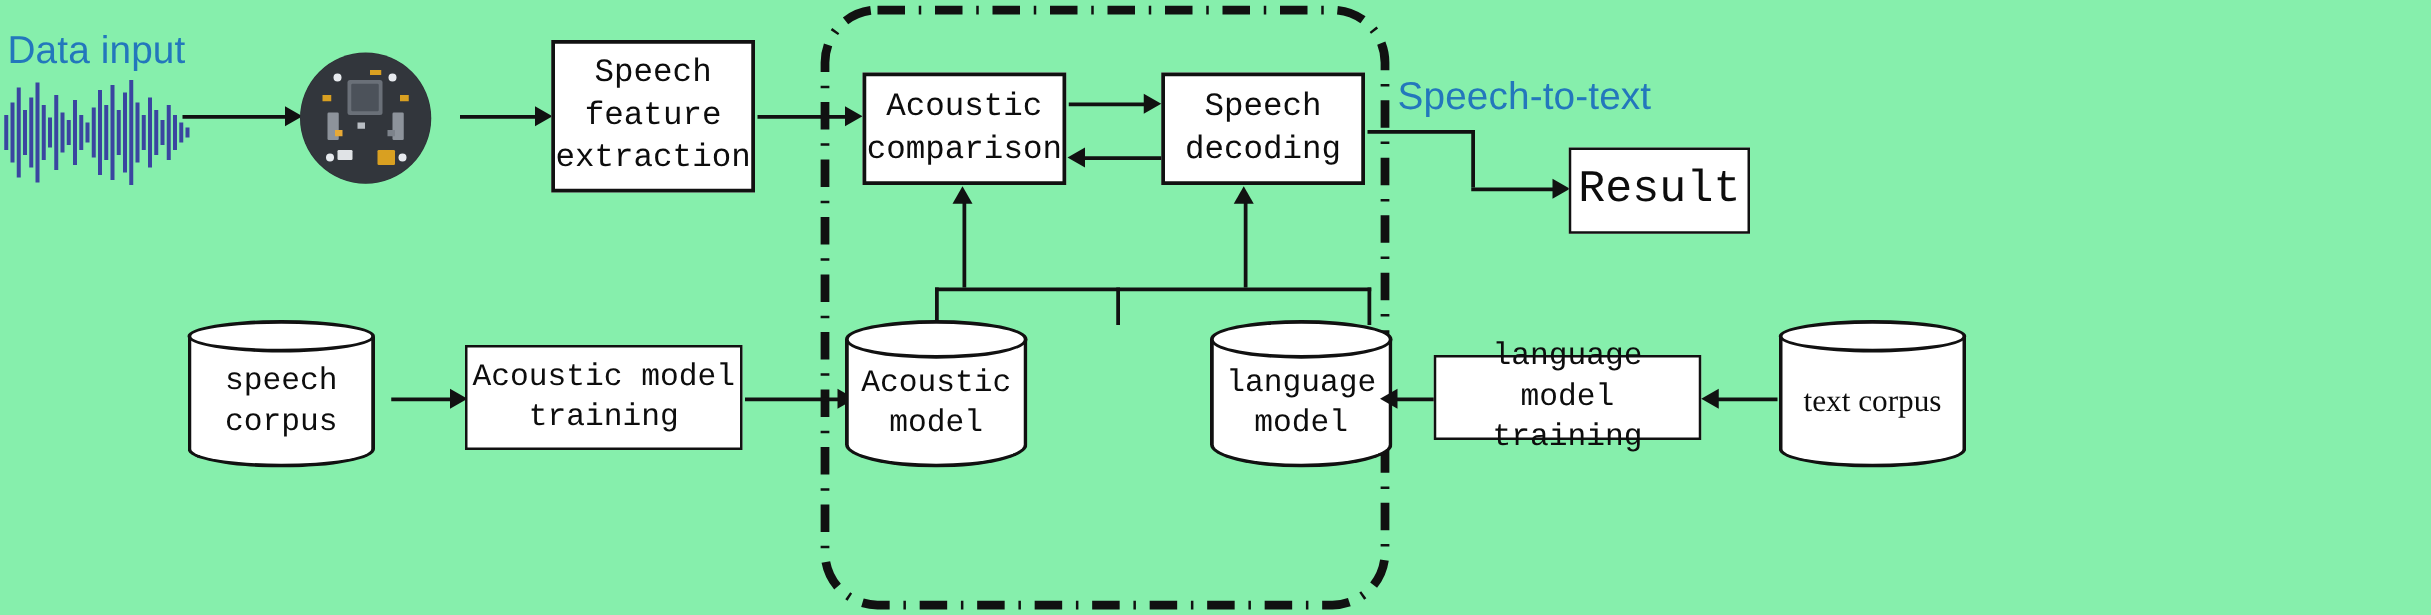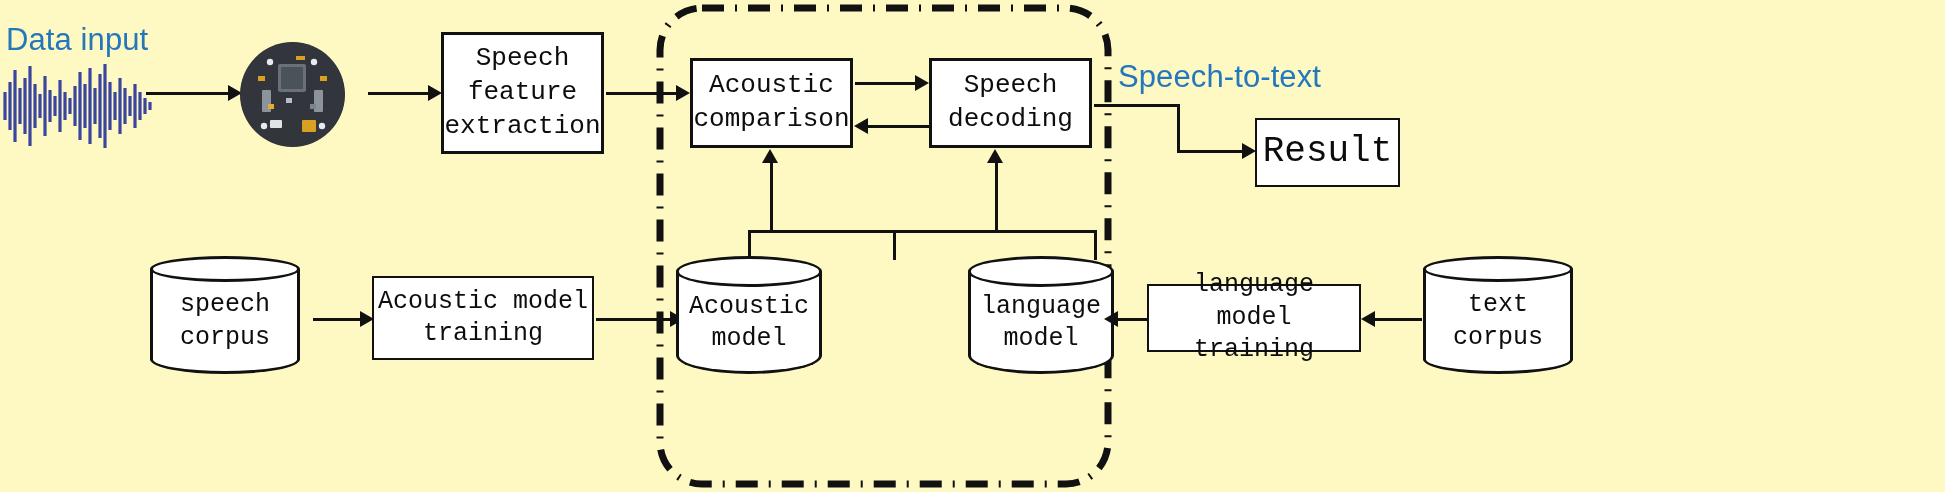--- a/index.html
+++ b/index.html
@@ -1,17 +1,17 @@
 <!DOCTYPE html>
 <html><head>
 <meta charset="utf-8">
 <style>
   html,body{margin:0;padding:0;background:#ffffff;}
   body{width:1945px;height:492px;overflow:hidden;font-family:"Liberation Serif",serif;}
-  #stage{position:relative;width:1945px;height:492px;background:#fef9c3;}
+  #stage{position:relative;width:1945px;height:492px;background:#86efac;}
 
   .abs{position:absolute;}
 
   
   .blue-label{
     font-family:"Liberation Sans",sans-serif;
     color:#2377BC;
     font-size:31px;
     font-weight:400;
     white-space:nowrap;
@@ -247,17 +247,17 @@
     <span style="white-space:pre-line;">language model
 training</span>
   </div>
 
   <div class="hline" style="left:1374px;top:318px;width:48px;"></div>
   <div class="arrow-l" style="left:1361px;top:311px;"></div>
 
   <div class="cyl" style="left:1423px;top:256px;width:150px;height:118px;">
     <div class="body"></div>
     <div class="top"></div>
-    <div class="label" style="font-size:25px;">text
+    <div class="label" style="font-size:25px;font-family:Liberation Serif, serif;">text
 corpus</div>
   </div>
 
 </div>
 
 </body></html>

